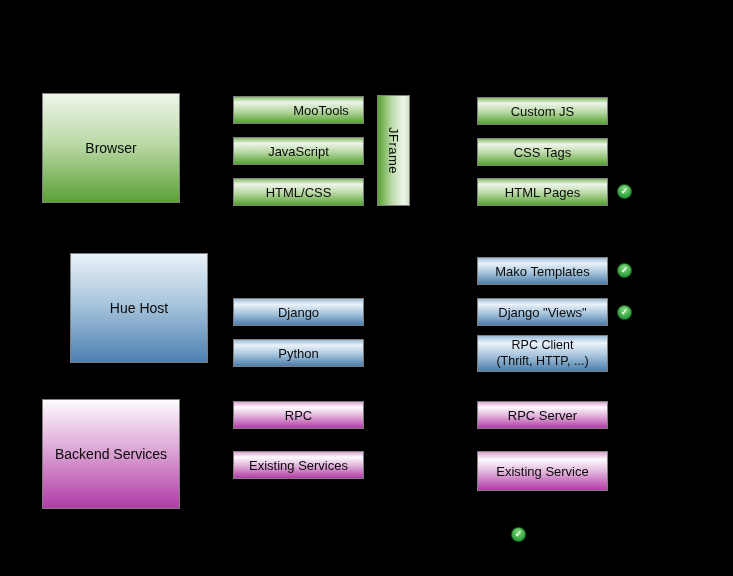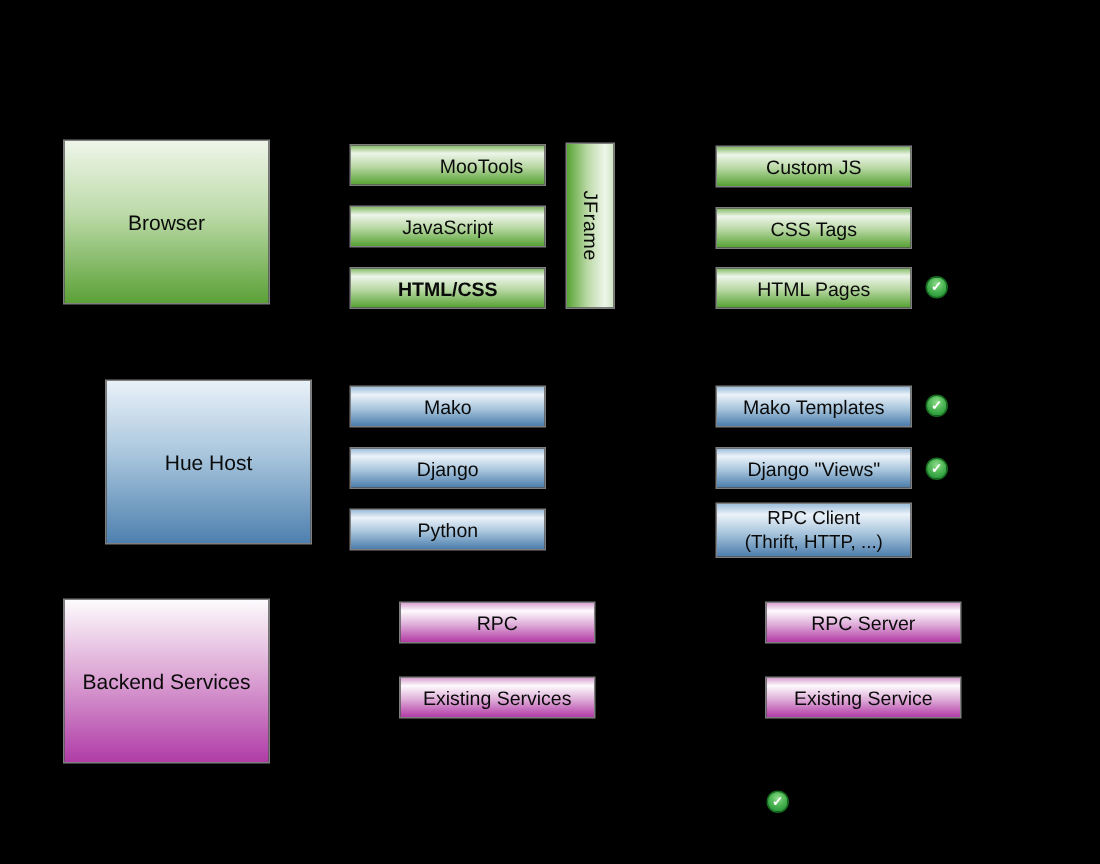--- a/index.html
+++ b/index.html
@@ -25,21 +25,21 @@
     justify-content: center;
     text-align: center;
   }
   
   .big-green   { background: linear-gradient(180deg, #eef6ea 0%, #bcdaa8 45%, #5ba137 100%); }
   .big-blue    { background: linear-gradient(180deg, #e9f1f8 0%, #a9c6dd 45%, #4e80af 100%); }
   .big-magenta { background: linear-gradient(180deg, #fdfbfd 0%, #dda8d6 45%, #b03ca6 100%); }
   
   .sm-green   { background: linear-gradient(180deg, #84ba65 0%, #edf5e9 20%, #b7d7a2 55%, #56a233 100%); }
   .sm-blue    { background: linear-gradient(180deg, #9dbdd9 0%, #ebf2f9 20%, #a9c6dd 55%, #4c7dac 100%); }
-  .sm-magenta { background: linear-gradient(180deg, #d9a3d2 0%, #fdfafd 20%, #dfaed9 55%, #b23ba6 100%); margin-left: 33px; }
+  .sm-magenta { background: linear-gradient(180deg, #d9a3d2 0%, #fdfafd 20%, #dfaed9 55%, #b23ba6 100%); }
   .jframe-grad { background: linear-gradient(90deg, #58a434 0%, #bcdaa8 45%, #eef6ea 82%, #cfe5c2 100%); }
 
   .big-label { font-size: 14px; }
   .sm-label  { font-size: 13px; }
   .two-line  { font-size: 12.5px; line-height: 1.25; flex-direction: column; }
 
   .jframe-text {
     writing-mode: vertical-rl;
     font-size: 13px;
     letter-spacing: 0.5px;
@@ -68,21 +68,21 @@
   <div class="box big-green big-label" style="left:42px; top:93px; width:138px; height:110px;">
     <span>Browser</span>
   </div>
 
   <div class="box sm-green sm-label" style="left:233px; top:96px; width:131px; height:28px;padding-left:45px;">
     <span>MooTools</span>
   </div>
   <div class="box sm-green sm-label" style="left:233px; top:137px; width:131px; height:28px;">
     <span>JavaScript</span>
   </div>
-  <div class="box sm-green sm-label" style="left:233px; top:178px; width:131px; height:28px;font-weight:bold;">
+  <div class="box sm-green sm-label" style="left:233px; top:178px; width:131px; height:28px;">
     <span>HTML/CSS</span>
   </div>
 
   <div class="box jframe-grad" style="left:377px; top:95px; width:33px; height:111px;">
     <span class="jframe-text">JFrame</span>
   </div>
 
   <div class="box sm-green sm-label" style="left:477px; top:97px; width:131px; height:28px;">
     <span>Custom JS</span>
   </div>
@@ -93,23 +93,20 @@
     <span>CSS Tags</span>
   </div>
   <div class="check" style="left:617px; top:184px;">
     <span>✓</span>
   </div>
 
   <div class="box big-blue big-label" style="left:42px; top:253px; width:138px; height:110px;margin-left:28px;">
     <span>Hue Host</span>
   </div>
 
-  <div class="box sm-blue sm-label" style="left:233px; top:257px; width:131px; height:28px;">
-    <span>Mako</span>
-  </div>
   <div class="box sm-blue sm-label" style="left:233px; top:298px; width:131px; height:28px;">
     <span>Django</span>
   </div>
   <div class="box sm-blue sm-label" style="left:233px; top:339px; width:131px; height:28px;">
     <span>Python</span>
   </div>
 
   <div class="box sm-blue sm-label" style="left:477px; top:257px; width:131px; height:28px;">
     <span>Mako Templates</span>
   </div>
@@ -136,21 +133,21 @@
   <div class="box sm-magenta sm-label" style="left:233px; top:401px; width:131px; height:28px;">
     <span>RPC</span>
   </div>
   <div class="box sm-magenta sm-label" style="left:233px; top:451px; width:131px; height:28px;">
     <span>Existing Services</span>
   </div>
 
   <div class="box sm-magenta sm-label" style="left:477px; top:401px; width:131px; height:28px;">
     <span>RPC Server</span>
   </div>
-  <div class="box sm-magenta sm-label" style="left:477px; top:451px; width:131px; height:28px;">
+  <div class="box sm-magenta sm-label" style="left:477px; top:451px; width:131px; height:40px;">
     <span>Existing Service</span>
   </div>
 
   <div class="check" style="left:511px; top:527px;">
     <span>✓</span>
   </div>
 
 </div>
 
 </body></html>

